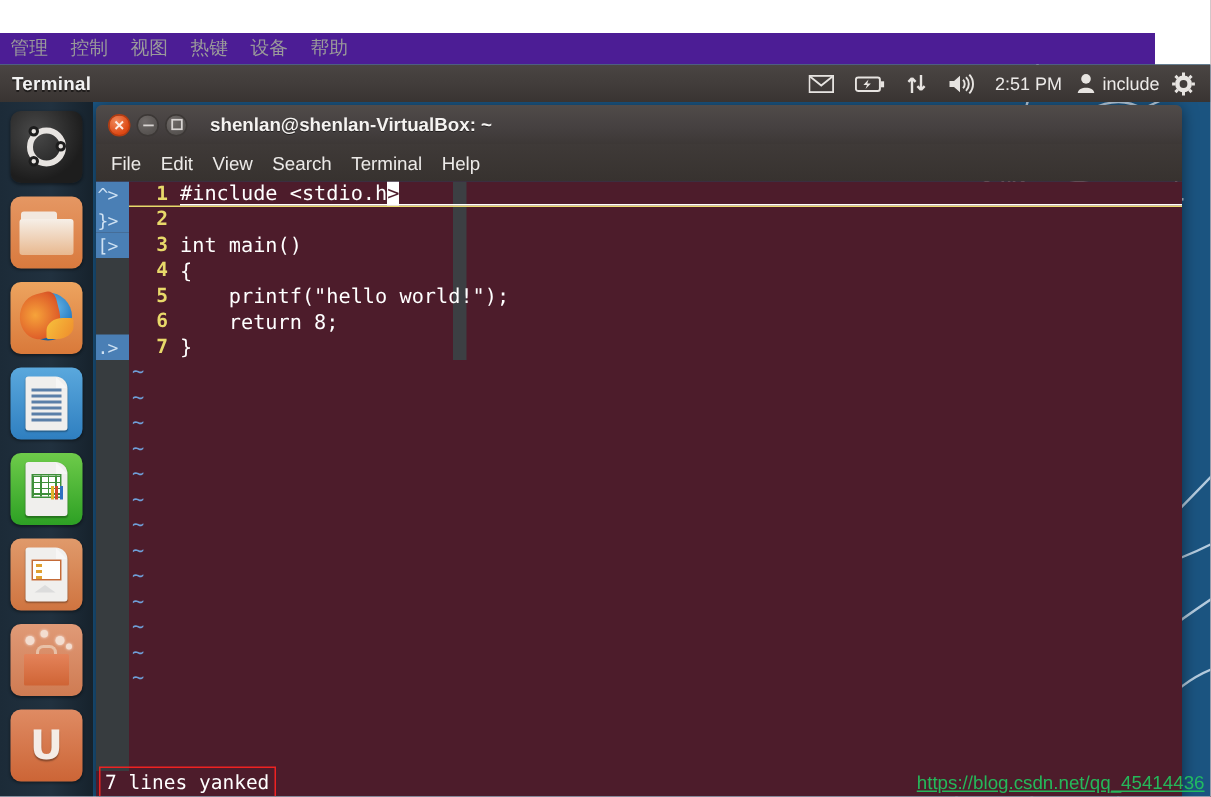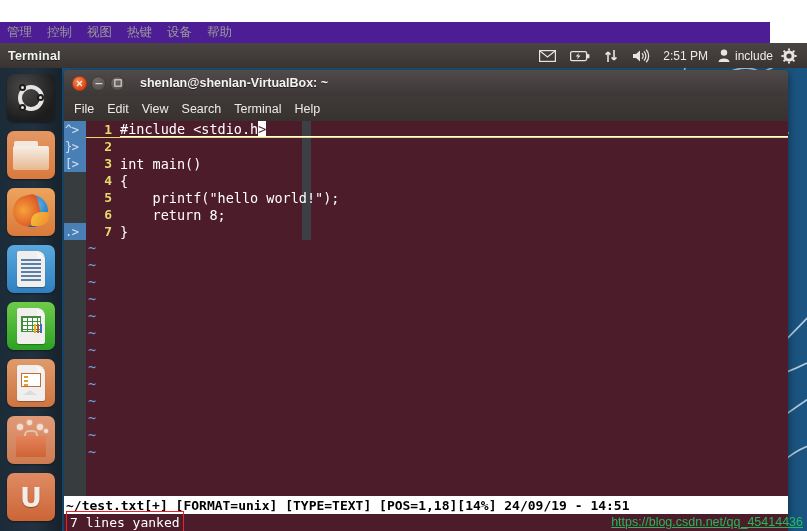--- a/index.html
+++ b/index.html
@@ -579,21 +579,20 @@
             <div class="vtilde">~</div>
             <div class="vtilde">~</div>
             <div class="vtilde">~</div>
             <div class="vtilde">~</div>
             <div class="vtilde">~</div>
             <div class="vtilde">~</div>
             <div class="vtilde">~</div>
           </div>
         </div>
 
-        <div class="vim-status">~/test.txt[+] [FORMAT=unix] [TYPE=TEXT] [POS=1,18][14%] 24/09/19 - 14:51</div>
 
         <div class="vim-cmdline">
           <span class="annot-box">7 lines yanked</span>
         </div>
       </div>
     </div>
 
     <div class="watermark">https://blog.csdn.net/qq_45414436</div>
   </div>
 </div>

